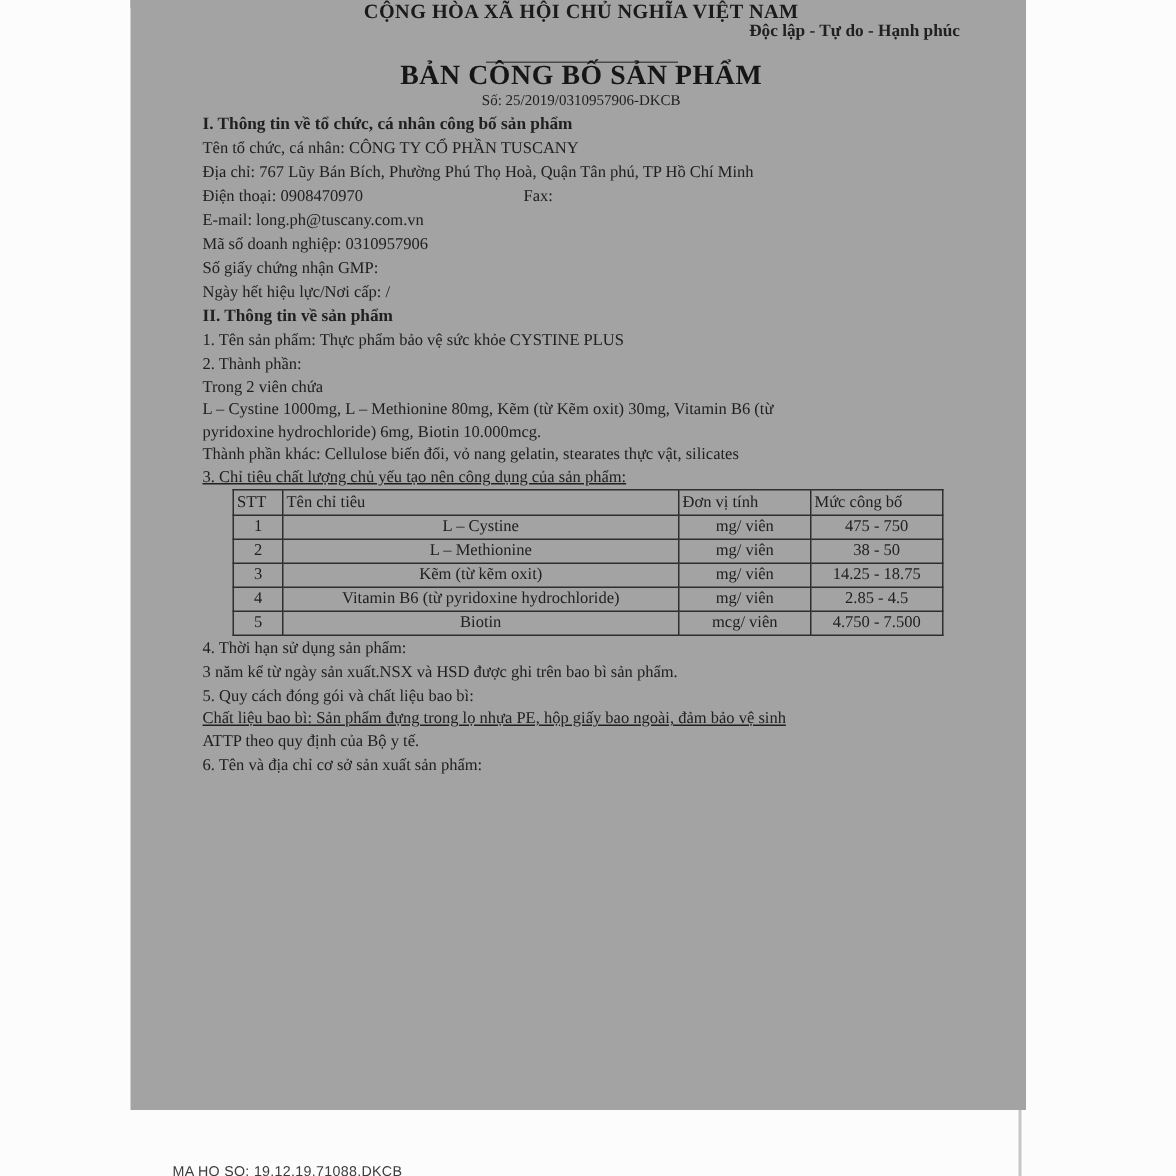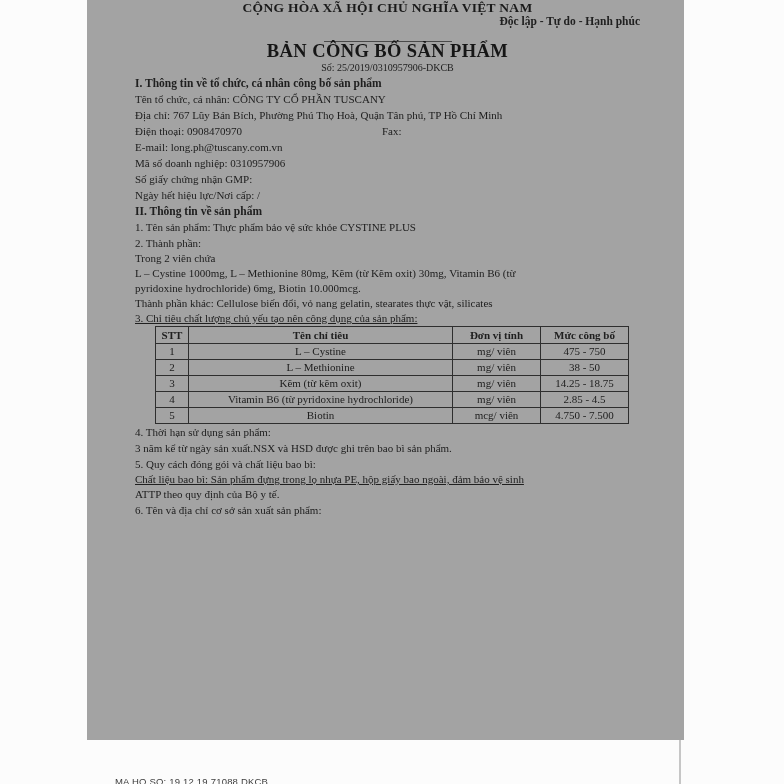--- a/index.html
+++ b/index.html
@@ -55,37 +55,37 @@
     font-size:10px; line-height:14px;
   }
   .h-roman { font-weight:bold; font-size:11.5px; line-height:16px; }
   .sec1-heading { margin-top:30px; }
   .indent { margin-left:16px; }
   .mt7 { margin-top:7px; }
   .mt5 { margin-top:5px; }
   .mt2 { margin-top:2px; }
   .mt1 { margin-top:1px; }
   .phone-line { position:relative; }
-  .fax-label { position:absolute; left:214px; top:0;margin-left:33px; }
+  .fax-label { position:absolute; left:214px; top:0; }
   .sec2-heading { margin-top:9px; }
   .mt11 { margin-top:11px; }
   .lh15 { line-height:15px; }
   .mt3 { margin-top:3px;text-decoration:underline; }
   .quality-table {
     margin-left:20px; margin-top:0;
     border-collapse:collapse; table-layout:fixed;
     width:473px; font-size:11px; color:#202020;
   }
   .quality-table th, .quality-table td {
     border:1px solid #2e2e2e;
     padding:1px 2px;
     line-height:13px;
     overflow:hidden; white-space:nowrap;
   }
-  .quality-table th { font-weight:bold; text-align:center; height:17px; }
+  .quality-table th { font-weight:normal; text-align:left; height:17px; }
   .quality-table td { height:15px; }
   .col-stt  { width:33px; }
   .col-name { width:264px; }
   .col-unit { width:88px; }
   .col-val  { width:88px; }
   .td-stt { text-align:center; }
   .td-left { text-align:center; padding-left:6px; }
   .mt6 { margin-top:6px; }
   .footer-code {
     position:absolute; left:28px; top:752px;

